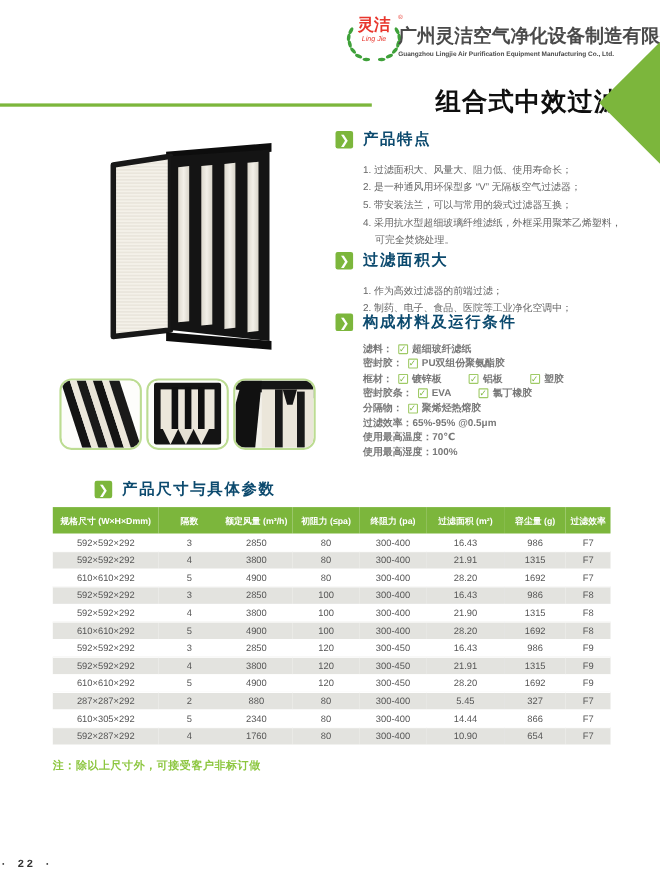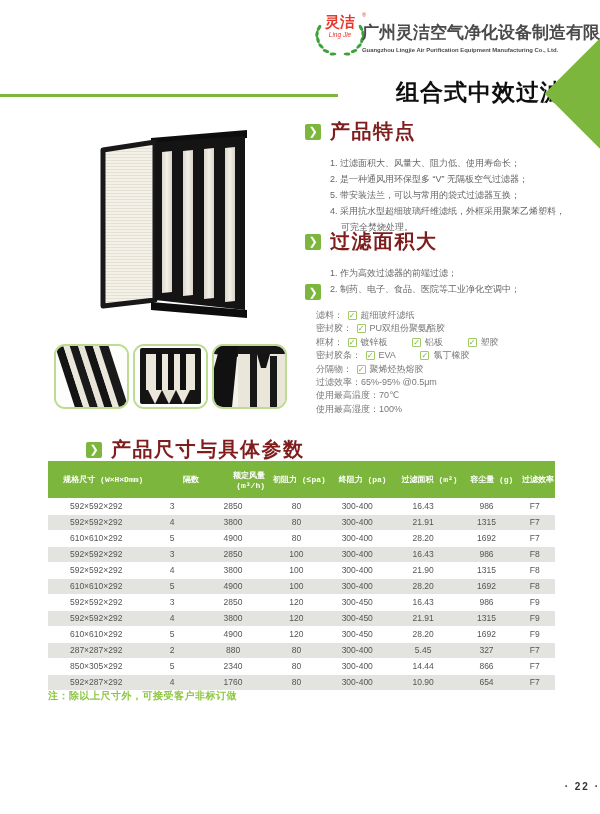--- a/index.html
+++ b/index.html
@@ -25,42 +25,42 @@
   .thumbs{position:absolute; left:54px; top:344px; display:flex; gap:4px;}
   .thumb{width:75px; height:65px; border:2px solid var(--thumb-border); border-radius:11px; overflow:hidden; background:#fff;}
   .thumb svg{display:block;}
 
   
   .sec{position:absolute; left:305px; width:280px;}
   .sec-head{display:flex; align-items:center; gap:9px;}
   .chev{width:16px; height:16px; background:var(--green); border-radius:2px; color:#fff;
         font-size:11px; font-weight:bold; display:flex; align-items:center; justify-content:center; flex:none;}
   .chev::before{content:"❯";}
-  .sec-title{font-size:20px; font-weight:bold; color:#7f1d1d; letter-spacing:1.5px; white-space:nowrap;}
+  .sec-title{font-size:14px; font-weight:bold; color:#0c4a6e; letter-spacing:1.5px; white-space:nowrap;}
 
   .feat-list{margin:10px 0 0 25px; font-size:9px; color:var(--text); line-height:16px;}
   .feat-list .cont{padding-left:11px;}
 
-  .mat-list{margin:9px 0 0 11px; font-size:9px; font-weight:normal; color:var(--mat); line-height:13.4px;}
+  .mat-list{margin:9px 0 0 25px; font-size:9px; font-weight:bold; color:var(--mat); line-height:13.4px;}
   .mat-label{margin-right:2px;}
   .opt{display:inline-block; margin-right:22px;}
   .opt:last-child{margin-right:0;}
   .chk{display:inline-block; width:9px; height:9px; border:1px solid #9fca66; color:var(--green);
        font-size:8px; line-height:8px; text-align:center; margin-right:4px; vertical-align:0px; border-radius:1px;}
   .chk::before{content:"✓";}
 
   
   .table-head{position:absolute; left:48px; top:436px; width:400px;padding-left:38px;}
   .spec-table{position:absolute; left:48px; top:461px; width:507px; border-collapse:collapse; table-layout:fixed;}
-  .spec-table th{background:var(--green); color:#fff; font-size:8px; font-weight:bold; height:37px; padding:0 1px; text-align:right;font-family:Liberation Mono, monospace;}
+  .spec-table th{background:var(--green); color:#fff; font-size:8px; font-weight:bold; height:24px; padding:0 1px; text-align:center;}
   .spec-table td{font-size:8.5px; color:#555; text-align:center; height:16px; padding:0 1px; border-bottom:1px solid #fff;}
   .spec-table tr.alt{background:var(--row-alt);}
   .table-note{position:absolute; left:48px; top:689px; font-size:10px; font-weight:bold; color:var(--green-light); letter-spacing:0.5px;}
 
-  .page-num{position:absolute; left:0; right:0; top:781px; text-align:right; font-size:10px; font-weight:bold; color:#333; letter-spacing:2px;}
+  .page-num{position:absolute; left:0; right:0; top:781px; text-align:left; font-size:10px; font-weight:bold; color:#333; letter-spacing:2px;font-family:Liberation Mono, monospace;}
 </style>
 </head>
 <body>
 
 <div class="page">
 
   <div class="logo">
     <svg width="60" height="56" viewBox="0 0 60 56">
       <g fill="#3fa13a">
         <ellipse cx="9" cy="22" rx="3.4" ry="1.6" transform="rotate(-62 9 22)"></ellipse>
@@ -182,20 +182,21 @@
     </div>
     <div class="feat-list">
       <div>1. 作为高效过滤器的前端过滤；</div>
       <div>2. 制药、电子、食品、医院等工业净化空调中；</div>
     </div>
   </div>
 
   <div class="sec" style="top:284px">
     <div class="sec-head">
       <span class="chev"></span>
+      <span class="sec-title">构成材料及运行条件</span>
     </div>
     <div class="mat-list">
       <div>
         <span class="mat-label">滤料：</span>
         <span class="opt"><span class="chk"></span><span>超细玻纤滤纸</span></span>
       </div>
       <div>
         <span class="mat-label">密封胶：</span>
         <span class="opt"><span class="chk"></span><span>PU双组份聚氨酯胶</span></span>
       </div>
@@ -343,21 +344,21 @@
           <td>287×287×292</td>
           <td>2</td>
           <td>880</td>
           <td>80</td>
           <td>300-400</td>
           <td>5.45</td>
           <td>327</td>
           <td>F7</td>
         </tr>
         <tr>
-          <td>850×305×292</td>
+          <td>610×305×292</td>
           <td>5</td>
           <td>2340</td>
           <td>80</td>
           <td>300-400</td>
           <td>14.44</td>
           <td>866</td>
           <td>F7</td>
         </tr>
         <tr class="alt">
           <td>592×287×292</td>

